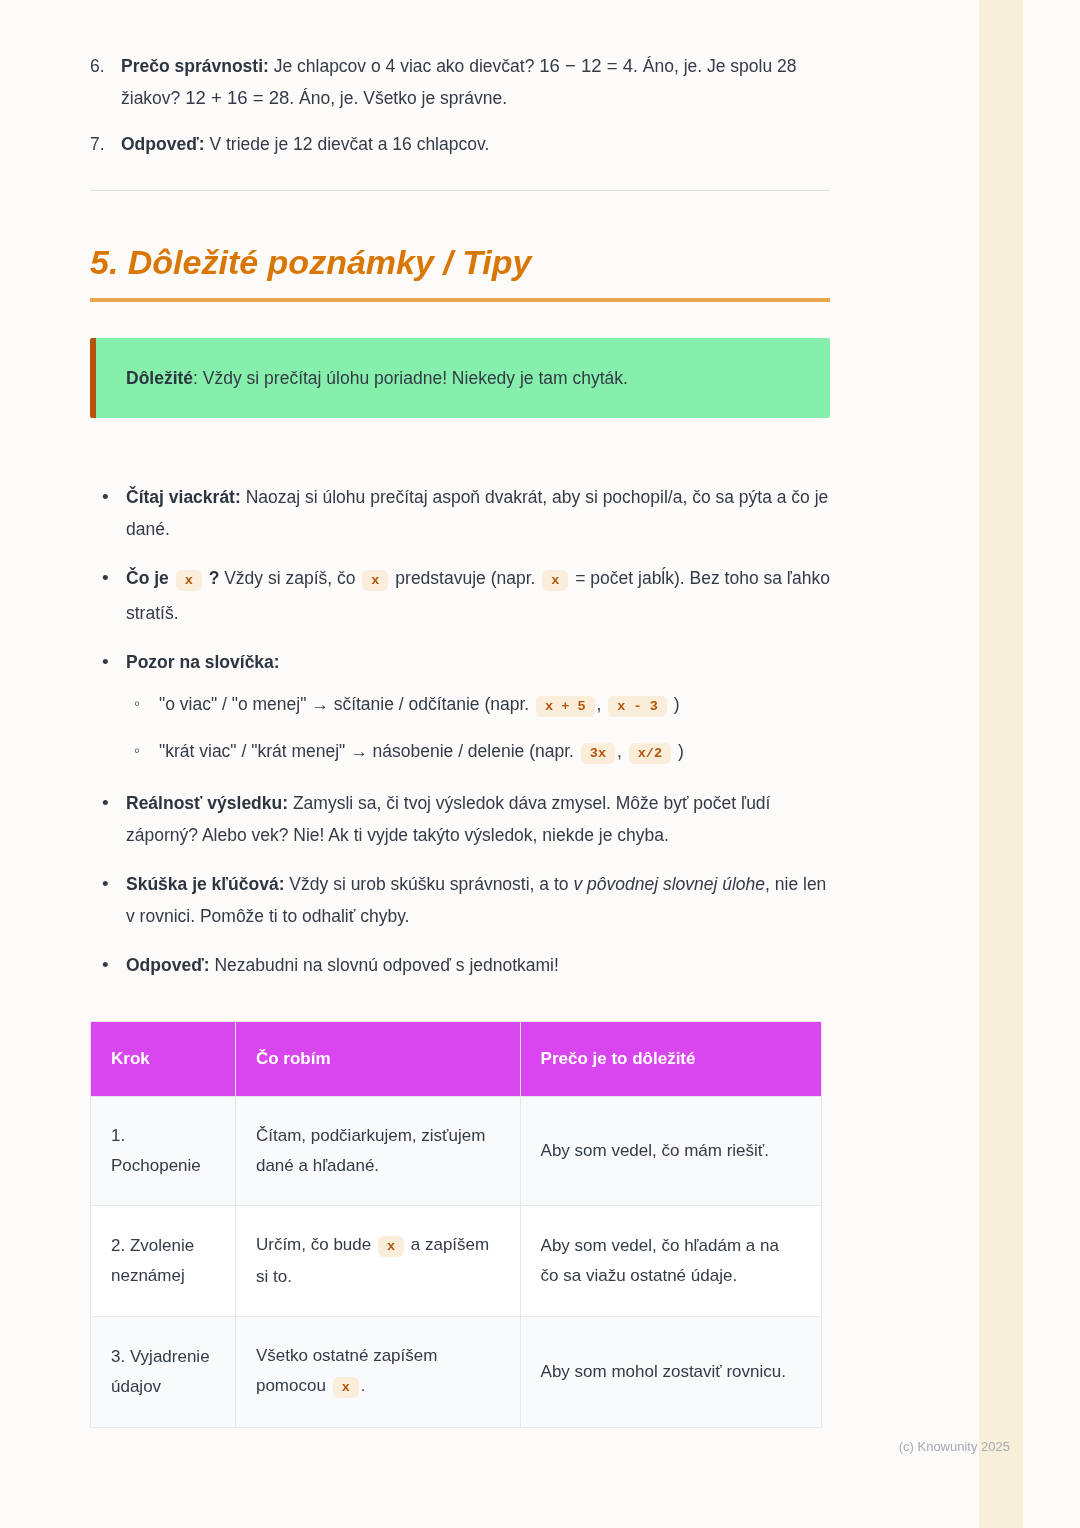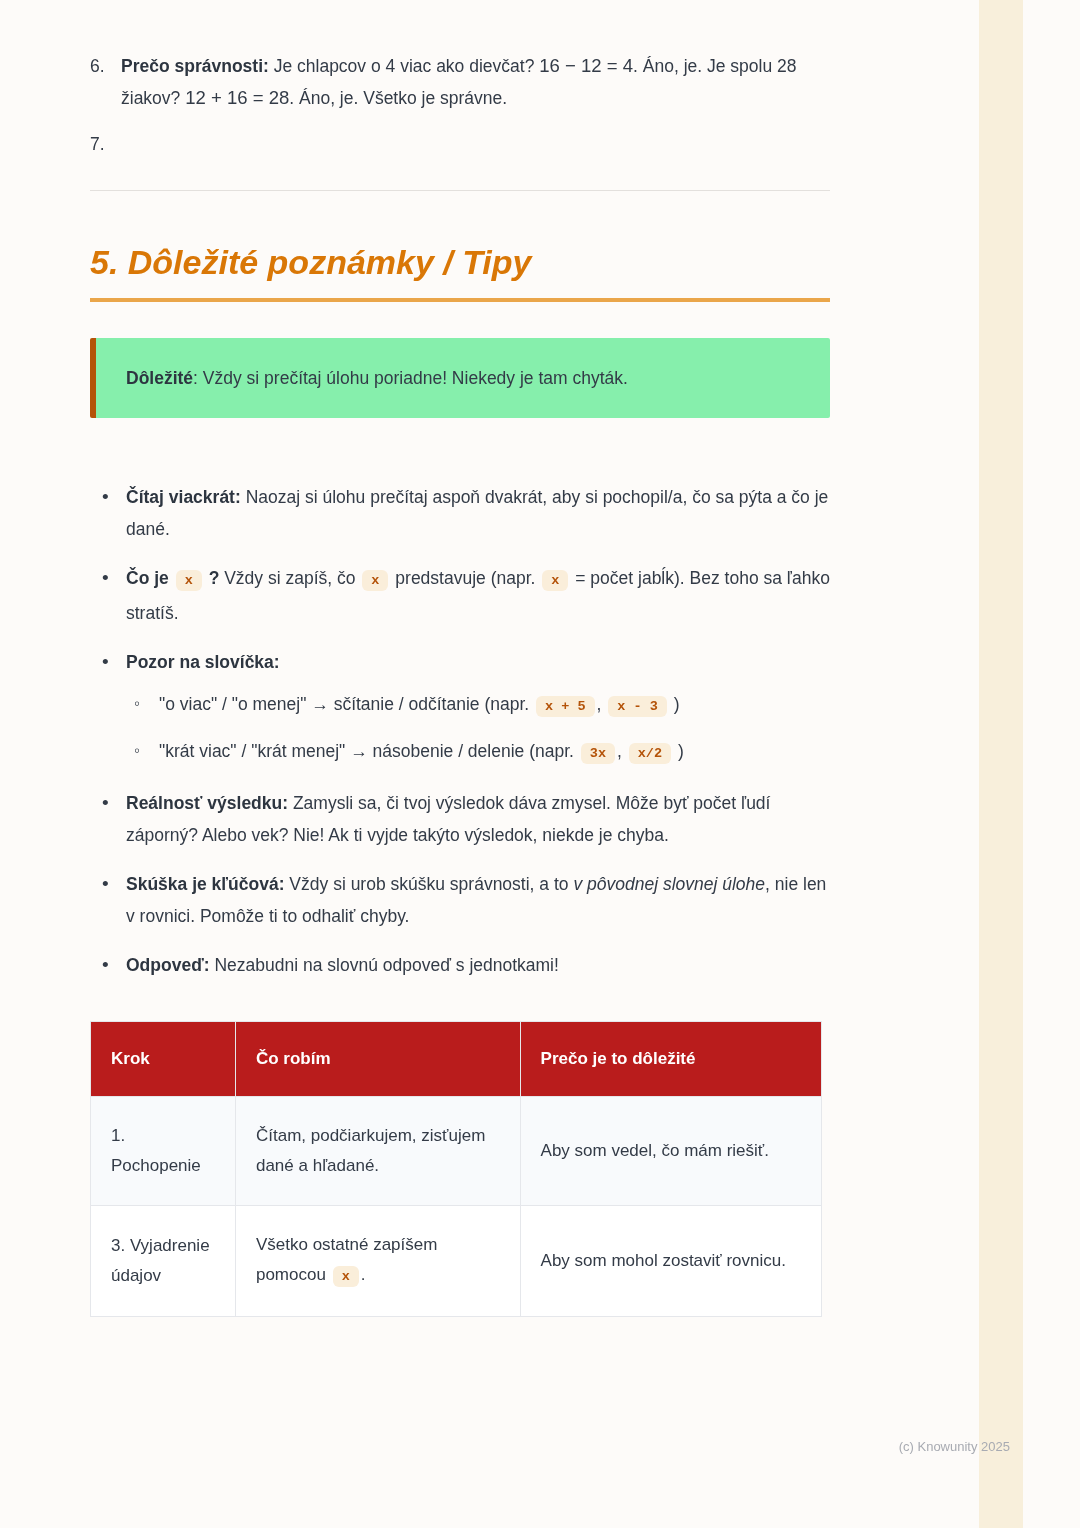--- a/index.html
+++ b/index.html
@@ -89,21 +89,21 @@
     font-size:17px; line-height:32px; color:#333b47;
   }
   table.steps-table {
     margin-top:40px;
     width:732px;
     border-collapse:collapse;
     font-size:17px;
     line-height:30px;
   }
   table.steps-table th {
-    background:#b91c1c;
+    background:#d946ef;
     color:#ffffff;
     font-weight:700;
     text-align:left;
     padding:22px 20px;
     border:1px solid #e5e7eb;
     font-size:17px;
   }
   table.steps-table td {
     padding:24px 20px;
     border:1px solid #e5e7eb;
@@ -129,20 +129,21 @@
 
 <div class="content">
 
   <div class="num-item">
     <span class="num-marker">6.</span>
     <p class="rich"><strong>Prečo správnosti:</strong> Je chlapcov o 4 viac ako dievčat? <span class="math">16 − 12 = 4</span>. Áno, je. Je spolu 28 žiakov? <span class="math">12 + 16 = 28</span>. Áno, je. Všetko je správne.</p>
   </div>
 
   <div class="num-item">
     <span class="num-marker">7.</span>
+    <p class="rich"><strong>Odpoveď:</strong> V triede je 12 dievčat a 16 chlapcov.</p>
   </div>
 
   <hr class="divider">
 
   <h2 class="section-title">5. Dôležité poznámky / Tipy</h2>
 
   <div class="callout">
     <p class="rich"><strong>Dôležité</strong>: Vždy si prečítaj úlohu poriadne! Niekedy je tam chyták.</p>
   </div>
 
@@ -188,20 +189,25 @@
         <th>Prečo je to dôležité</th>
       </tr>
     </thead>
     <tbody>
       <tr>
         <td class="rich">1. Pochopenie</td>
         <td class="rich">Čítam, podčiarkujem, zisťujem dané a hľadané.</td>
         <td class="rich">Aby som vedel, čo mám riešiť.</td>
       </tr>
       <tr>
+        <td class="rich">2. Zvolenie neznámej</td>
+        <td class="rich">Určím, čo bude <code class="chip">x</code> a zapíšem si to.</td>
+        <td class="rich">Aby som vedel, čo hľadám a na čo sa viažu ostatné údaje.</td>
+      </tr>
+      <tr>
         <td class="rich">3. Vyjadrenie údajov</td>
         <td class="rich">Všetko ostatné zapíšem pomocou <code class="chip">x</code>.</td>
         <td class="rich">Aby som mohol zostaviť rovnicu.</td>
       </tr>
     </tbody>
   </table>
 
 </div>
 
 <div class="copyright">(c) Knowunity 2025</div>

